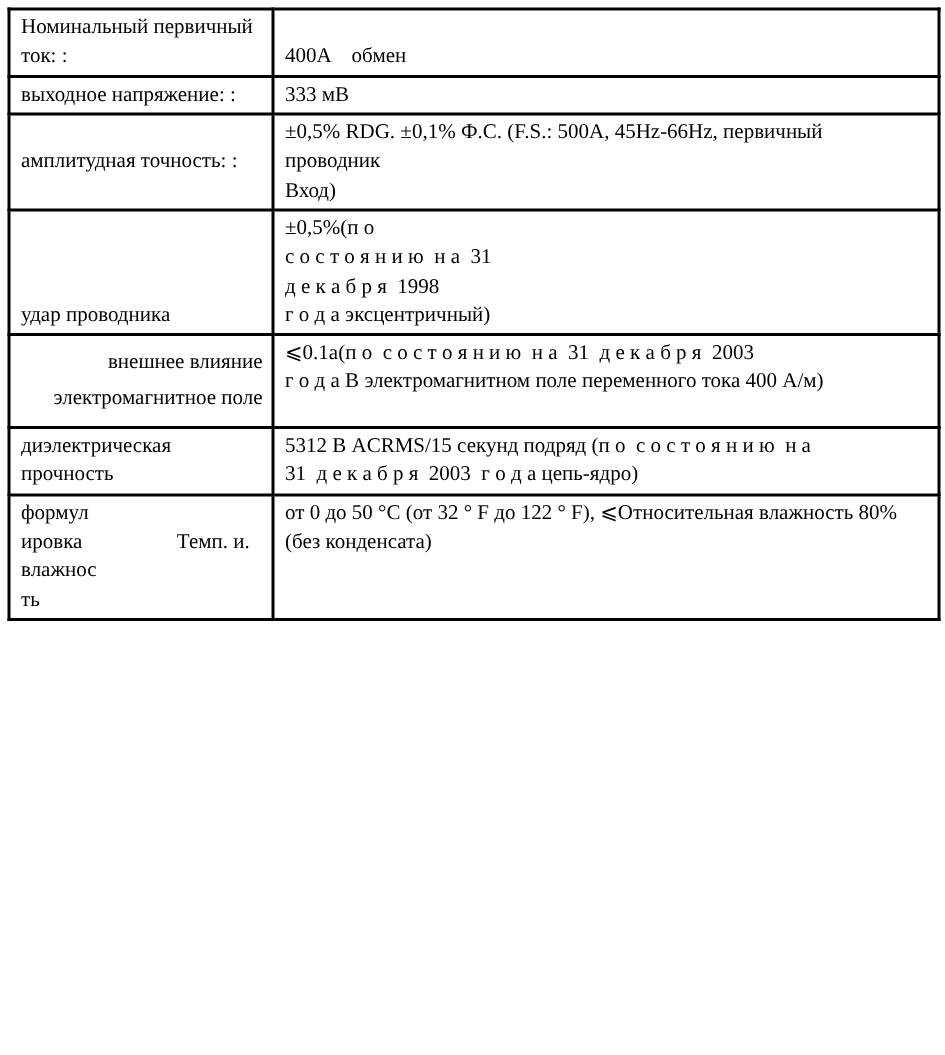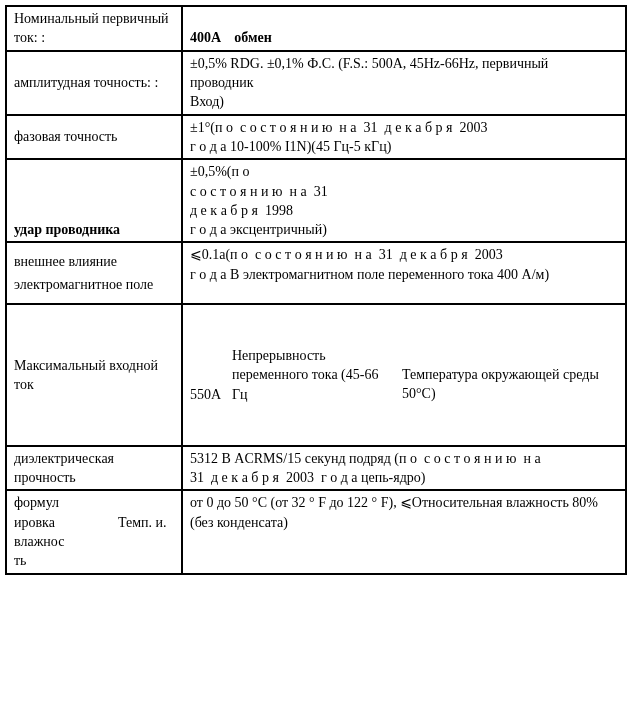--- a/index.html
+++ b/index.html
@@ -22,34 +22,34 @@
     padding:2px 6px 2px 7px;
     font-size:14px;
     line-height:1.38;
     white-space:pre-wrap;
     vertical-align:middle;
     overflow:hidden;
   }
   col.c-label{width:176px;}
   col.c-value{width:444px;}
   .va-top{vertical-align:top;}
-  .va-bot{vertical-align:bottom;font-weight:bold;}
+  .va-bot{vertical-align:bottom;}
   tr.r1{height:40px;margin-top:16px;}
   tr.r2{height:25px;}
   tr.r3{height:55px;}
   tr.r4{height:42px;}
   tr.r5{height:40px;}
   tr.r6{height:76px;}
   tr.r7{height:62px;}
   tr.r8{height:82px;}
   tr.r9{height:41px;}
   tr.r10{height:39px;margin-top:37px;}
   tr.r11{height:41px;}
   tr.r12{height:80px;}
-  tr.r7 td.lbl{line-height:1.7;}
+  tr.r7 td.lbl{line-height:1.7;text-align:right;}
   
   .r8wrap{
     display:flex;
     align-items:flex-start;
   }
   .r8-a{width:42px;align-self:flex-end;flex:none;}
   .r8-b{width:170px;flex:none;}
   .r8-c{flex:1;padding-top:19px;}
 </style>
 </head>
@@ -59,57 +59,42 @@
   <colgroup>
     <col class="c-label">
     <col class="c-value">
   </colgroup>
   <tbody>
     <tr class="r1">
       <td class="lbl va-top">Номинальный первичный
 ток: :</td>
       <td class="val va-bot">400A    обмен</td>
     </tr>
+    <tr class="r2">
+      <td class="lbl">выходное напряжение: :</td>
+      <td class="val">333 мВ</td>
+    </tr>
     <tr class="r3">
       <td class="lbl">амплитудная точность: :</td>
       <td class="val va-top">±0,5% RDG. ±0,1% Ф.С. (F.S.: 500A, 45Hz-66Hz, первичный
 проводник
 Вход)</td>
-    </tr>
-    <tr class="r4">
-      <td class="lbl">фазовая точность</td>
-      <td class="val">±1°(п о  с о с т о я н и ю  н а  31  д е к а б р я  2003
-г о д а 10-100% I1N)(45 Гц-5 кГц)</td>
     </tr>
     <tr class="r6">
       <td class="lbl va-bot">удар проводника</td>
       <td class="val va-top">±0,5%(п о
 с о с т о я н и ю  н а  31
 д е к а б р я  1998
 г о д а эксцентричный)</td>
     </tr>
     <tr class="r7">
       <td class="lbl">внешнее влияние
 электромагнитное поле</td>
       <td class="val va-top">⩽0.1a(п о  с о с т о я н и ю  н а  31  д е к а б р я  2003
 г о д а В электромагнитном поле переменного тока 400 А/м)</td>
-    </tr>
-    <tr class="r8">
-      <td class="lbl">Максимальный входной
-ток</td>
-      <td class="val va-top">
-        <div class="r8wrap">
-          <span class="r8-a">550A</span>
-          <span class="r8-b">Непрерывность
-переменного тока (45-66
-Гц</span>
-          <span class="r8-c">Температура окружающей среды
-50°C)</span>
-        </div>
-      </td>
     </tr>
     <tr class="r10">
       <td class="lbl">диэлектрическая
 прочность</td>
       <td class="val">5312 В ACRMS/15 секунд подряд (п о  с о с т о я н и ю  н а
 31  д е к а б р я  2003  г о д а цепь-ядро)</td>
     </tr>
     <tr class="r12">
       <td class="lbl va-top">формул
 ировка                  Темп. и.

